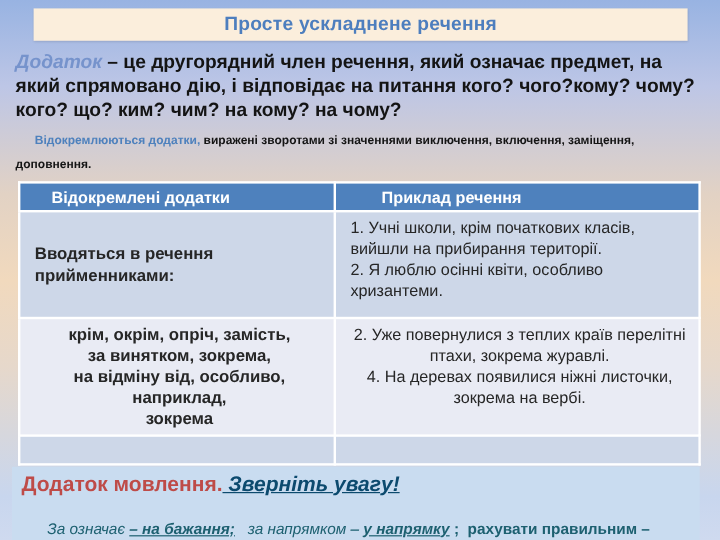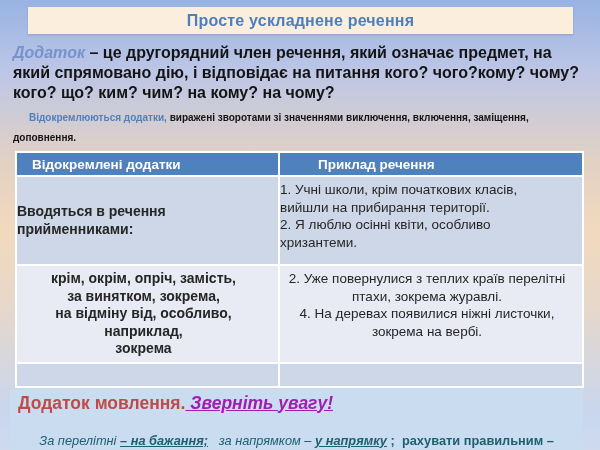--- a/index.html
+++ b/index.html
@@ -41,45 +41,45 @@
   }
   table.sep td,table.sep th{
     border:2px solid #ffffff;
     font-weight:normal;
     box-sizing:border-box;
   }
   table.sep th{
     background:#4e81bd;color:#ffffff;
     font-weight:bold;font-size:13.5px;
     text-align:left;height:24px;
-    padding:2px 6px 2px 15px;
+    padding:2px 6px 2px 26px;
   }
   table.sep th.col2{padding-left:38px;}
   col.c1{width:263px;}
   col.c2{width:304px;}
   table.sep td{
     font-size:13.5px;line-height:17.5px;color:#262626;
-    padding:4px 8px 4px 0;
+    padding:4px 8px 4px 12px;
     white-space:pre-line;
     vertical-align:top;
   }
   table.sep tr.band-a td{background:#cdd7e8;}
   table.sep tr.band-b td{background:#e9ebf4;}
   table.sep td.lcol{font-weight:bold;font-size:14px;vertical-align:middle;margin-left:40px;}
   tr.r1{height:89px;} tr.r2{height:84px;text-align:center;} tr.r3{height:24px;}
   .culture-box{
     margin:1px 0 0 10px;
     width:573px;box-sizing:border-box;
     background:#c9dcf0;
     padding:2px 8px 12px 8px;
   }
   .culture-head{font-size:17.5px;line-height:24px;}
   .culture-head .red{color:#be4b48;font-weight:bold;}
   .culture-head .teal{
-    color:#a21caf;font-weight:bold;font-style:italic;text-decoration:underline;
+    color:#0c4a6e;font-weight:bold;font-style:italic;text-decoration:underline;
   }
   .culture-body{
     font-size:12.8px;line-height:17px;color:#1d6070;white-space:pre-wrap;
   }
   .seg-i{font-style:italic;}
   .seg-n{font-weight:600;}
   .seg-biu{font-style:italic;font-weight:bold;text-decoration:underline;}
 </style>
 </head>
 <body>
@@ -131,18 +131,18 @@
       <td></td>
     </tr>
   </tbody>
     </table>
 
   <div class="culture-box">
     <div class="culture-head">
       <span class="red">Додаток мовлення.</span><span class="teal"> Зверніть увагу!</span>
     </div>
     <div class="culture-body">
-      <span class="seg-i">За перелітні </span><span class="seg-biu">– на бажання;</span><span class="seg-i">   за напрямком – </span><span class="seg-biu">у напрямку</span><span class="seg-n"> ;  </span><span class="seg-n">рахувати правильним – </span><span class="seg-biu">вважати</span>
+      <span class="seg-i">За означає </span><span class="seg-biu">– на бажання;</span><span class="seg-i">   за напрямком – </span><span class="seg-biu">у напрямку</span><span class="seg-n"> ;  </span><span class="seg-n">рахувати правильним – </span><span class="seg-biu">вважати</span>
     </div>
 
   </div>
 
 </div>
 
 </body></html>

